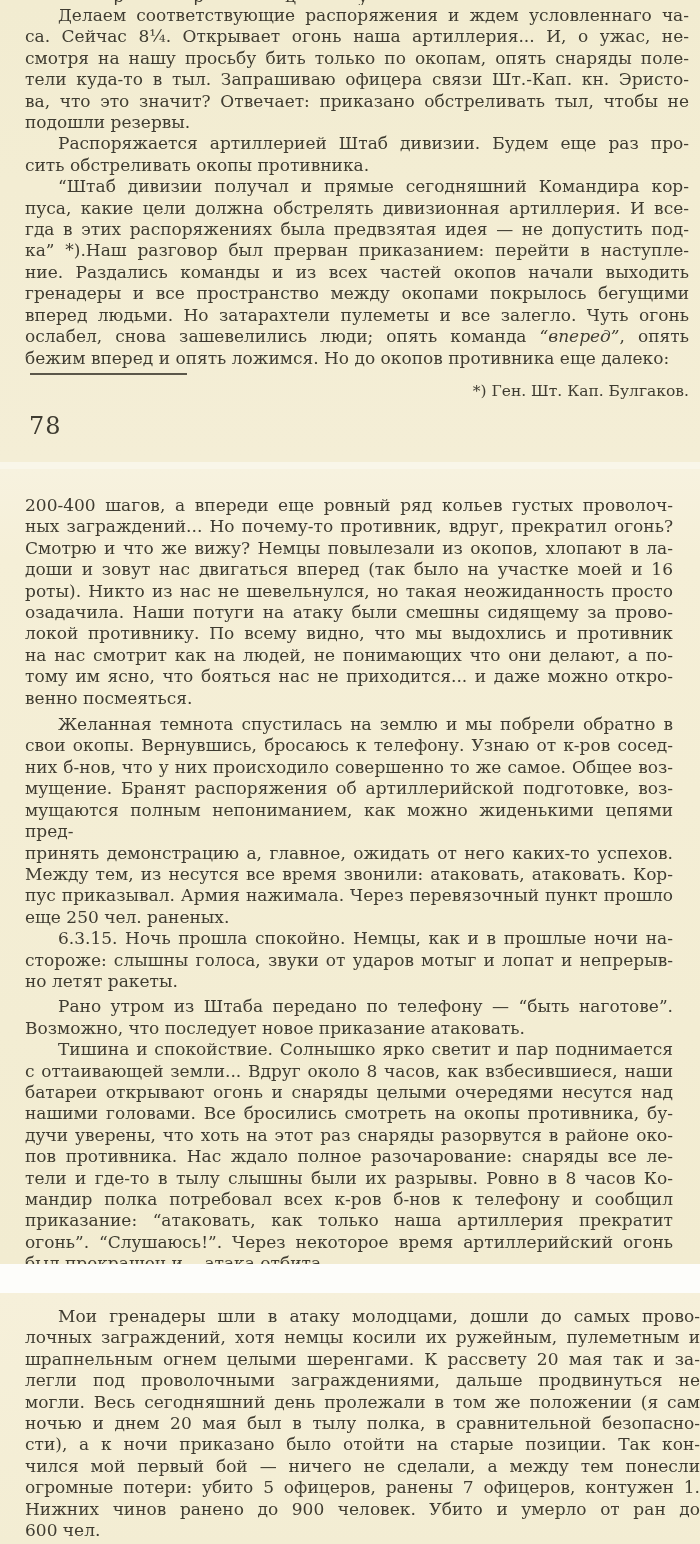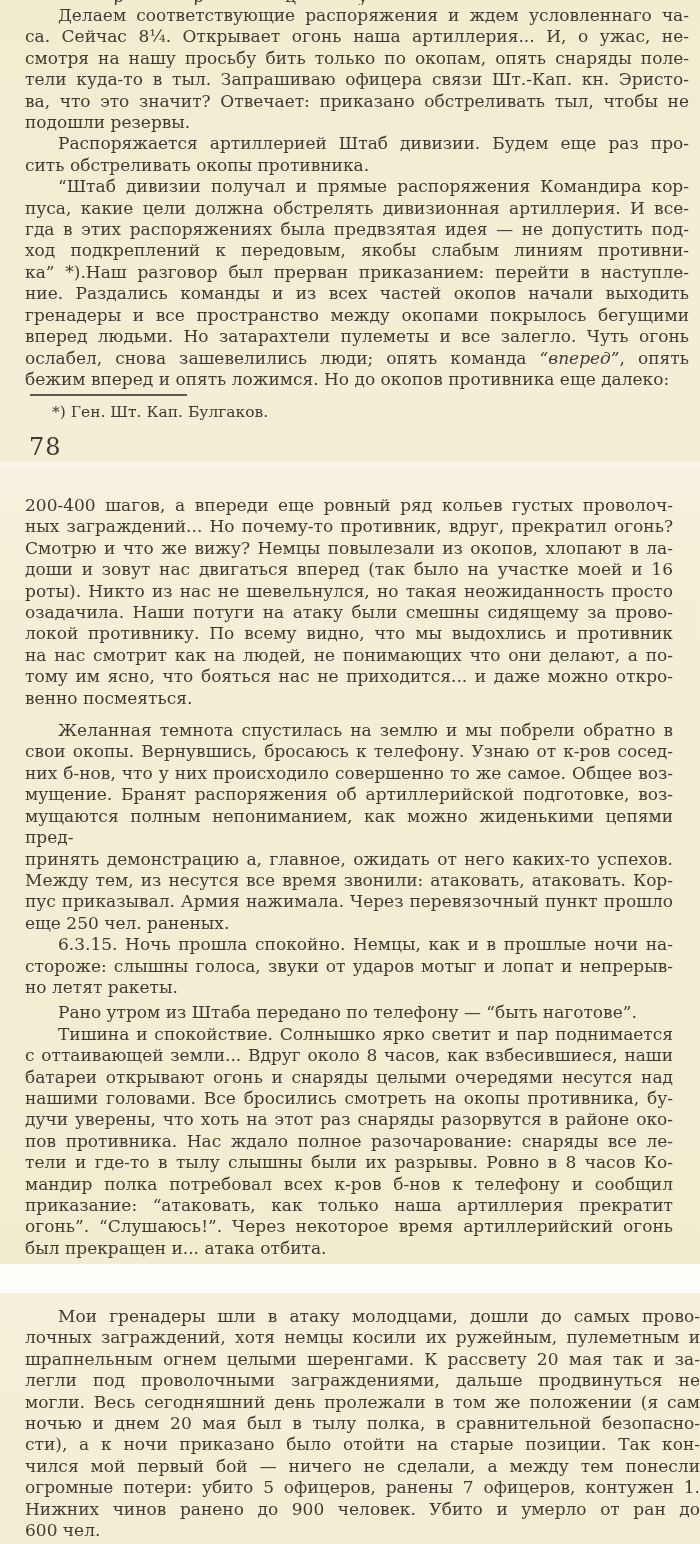--- a/index.html
+++ b/index.html
@@ -28,21 +28,21 @@
   .para{margin:0;}
   .line{
     font-size:17px;line-height:21.4px;
     text-align:justify;text-align-last:justify;
     white-space:normal;
   }
   .para .line:last-child{text-align-last:left;}
   .line.indent{text-indent:33px;}
   .line i{font-style:italic;}
   .fn-rule{width:157px;height:2px;background:var(--ink);margin:4px 0 0 5px;opacity:.85;}
-  .footnote{font-size:15.5px;line-height:20px;padding-left:27px;margin-top:6px;}
+  .footnote{font-size:15.5px;line-height:20px;padding-left:27px;margin-top:6px;text-align:right;}
   .pagenum{font-size:24px;line-height:24px;margin:13px 0 0 4px;letter-spacing:1px;}
 </style>
 </head>
 <body>
 
 <div class="page">
 
   <section class="sec sec1">
     <div class="top-clip">
         <span style="left: 88px;">р</span>
@@ -57,24 +57,23 @@
           <div class="line"><span>смотря на нашу просьбу бить только по окопам, опять снаряды поле-</span></div>
           <div class="line"><span>тели куда-то в тыл. Запрашиваю офицера связи Шт.-Кап. кн. Эристо-</span></div>
           <div class="line"><span>ва, что это значит? Отвечает: приказано обстреливать тыл, чтобы не</span></div>
           <div class="line"><span>подошли резервы.</span></div>
         </div>
         <div class="para">
           <div class="line indent"><span>Распоряжается артиллерией Штаб дивизии. Будем еще раз про-</span></div>
           <div class="line"><span>сить обстреливать окопы противника.</span></div>
         </div>
         <div class="para">
-          <div class="line indent"><span>“Штаб дивизии получал и прямые распоряжения Командира кор-</span></div>
+          <div class="line indent"><span>“Штаб дивизии получал и прямые сегодняшний Командира кор-</span></div>
           <div class="line"><span>пуса, какие цели должна обстрелять дивизионная артиллерия. И все-</span></div>
           <div class="line"><span>гда в этих распоряжениях была предвзятая идея — не допустить под-</span></div>
-          <div class="line"><span>ход подкреплений к передовым, якобы слабым линиям противни-</span></div>
           <div class="line"><span>ка” *).Наш разговор был прерван приказанием: перейти в наступле-</span></div>
           <div class="line"><span>ние. Раздались команды и из всех частей окопов начали выходить</span></div>
           <div class="line"><span>гренадеры и все пространство между окопами покрылось бегущими</span></div>
           <div class="line"><span>вперед людьми. Но затарахтели пулеметы и все залегло. Чуть огонь</span></div>
           <div class="line"><span>ослабел, снова зашевелились люди; опять команда </span><i>“вперед”</i><span>, опять</span></div>
           <div class="line"><span>бежим вперед и опять ложимся. Но до окопов противника еще далеко:</span></div>
         </div>
       </div>
     <div class="fn-rule"></div>
     <div class="footnote">*) Ген. Шт. Кап. Булгаков.</div>
@@ -89,38 +88,39 @@
         <div class="line"><span>ных заграждений... Но почему-то противник, вдруг, прекратил огонь?</span></div>
         <div class="line"><span>Смотрю и что же вижу? Немцы повылезали из окопов, хлопают в ла-</span></div>
         <div class="line"><span>доши и зовут нас двигаться вперед (так было на участке моей и 16</span></div>
         <div class="line"><span>роты). Никто из нас не шевельнулся, но такая неожиданность просто</span></div>
         <div class="line"><span>озадачила. Наши потуги на атаку были смешны сидящему за прово-</span></div>
         <div class="line"><span>локой противнику. По всему видно, что мы выдохлись и противник</span></div>
         <div class="line"><span>на нас смотрит как на людей, не понимающих что они делают, а по-</span></div>
         <div class="line"><span>тому им ясно, что бояться нас не приходится... и даже можно откро-</span></div>
         <div class="line"><span>венно посмеяться.</span></div>
       </div>
-      <div class="para" style="margin-top: 11px;">
+      <div class="para" style="margin-top: 5px;">
         <div class="line indent"><span>Желанная темнота спустилась на землю и мы побрели обратно в</span></div>
         <div class="line"><span>свои окопы. Вернувшись, бросаюсь к телефону. Узнаю от к-ров сосед-</span></div>
         <div class="line"><span>них б-нов, что у них происходило совершенно то же самое. Общее воз-</span></div>
         <div class="line"><span>мущение. Бранят распоряжения об артиллерийской подготовке, воз-</span></div>
         <div class="line"><span>мущаются полным непониманием, как можно жиденькими цепями пред-</span></div>
         <div class="line"><span>принять демонстрацию а, главное, ожидать от него каких-то успехов.</span></div>
         <div class="line"><span>Между тем, из несутся все время звонили: атаковать, атаковать. Кор-</span></div>
         <div class="line"><span>пус приказывал. Армия нажимала. Через перевязочный пункт прошло</span></div>
         <div class="line"><span>еще 250 чел. раненых.</span></div>
       </div>
       <div class="para" style="">
         <div class="line indent"><span>6.3.15. Ночь прошла спокойно. Немцы, как и в прошлые ночи на-</span></div>
         <div class="line"><span>стороже: слышны голоса, звуки от ударов мотыг и лопат и непрерыв-</span></div>
         <div class="line"><span>но летят ракеты.</span></div>
       </div>
       <div class="para" style="margin-top: 4px;">
         <div class="line indent"><span>Рано утром из Штаба передано по телефону — “быть наготове”.</span></div>
+        <div class="line"><span>Возможно, что последует новое приказание атаковать.</span></div>
       </div>
       <div class="para">
         <div class="line indent"><span>Тишина и спокойствие. Солнышко ярко светит и пар поднимается</span></div>
         <div class="line"><span>с оттаивающей земли... Вдруг около 8 часов, как взбесившиеся, наши</span></div>
         <div class="line"><span>батареи открывают огонь и снаряды целыми очередями несутся над</span></div>
         <div class="line"><span>нашими головами. Все бросились смотреть на окопы противника, бу-</span></div>
         <div class="line"><span>дучи уверены, что хоть на этот раз снаряды разорвутся в районе око-</span></div>
         <div class="line"><span>пов противника. Нас ждало полное разочарование: снаряды все ле-</span></div>
         <div class="line"><span>тели и где-то в тылу слышны были их разрывы. Ровно в 8 часов Ко-</span></div>
         <div class="line"><span>мандир полка потребовал всех к-ров б-нов к телефону и сообщил</span></div>

